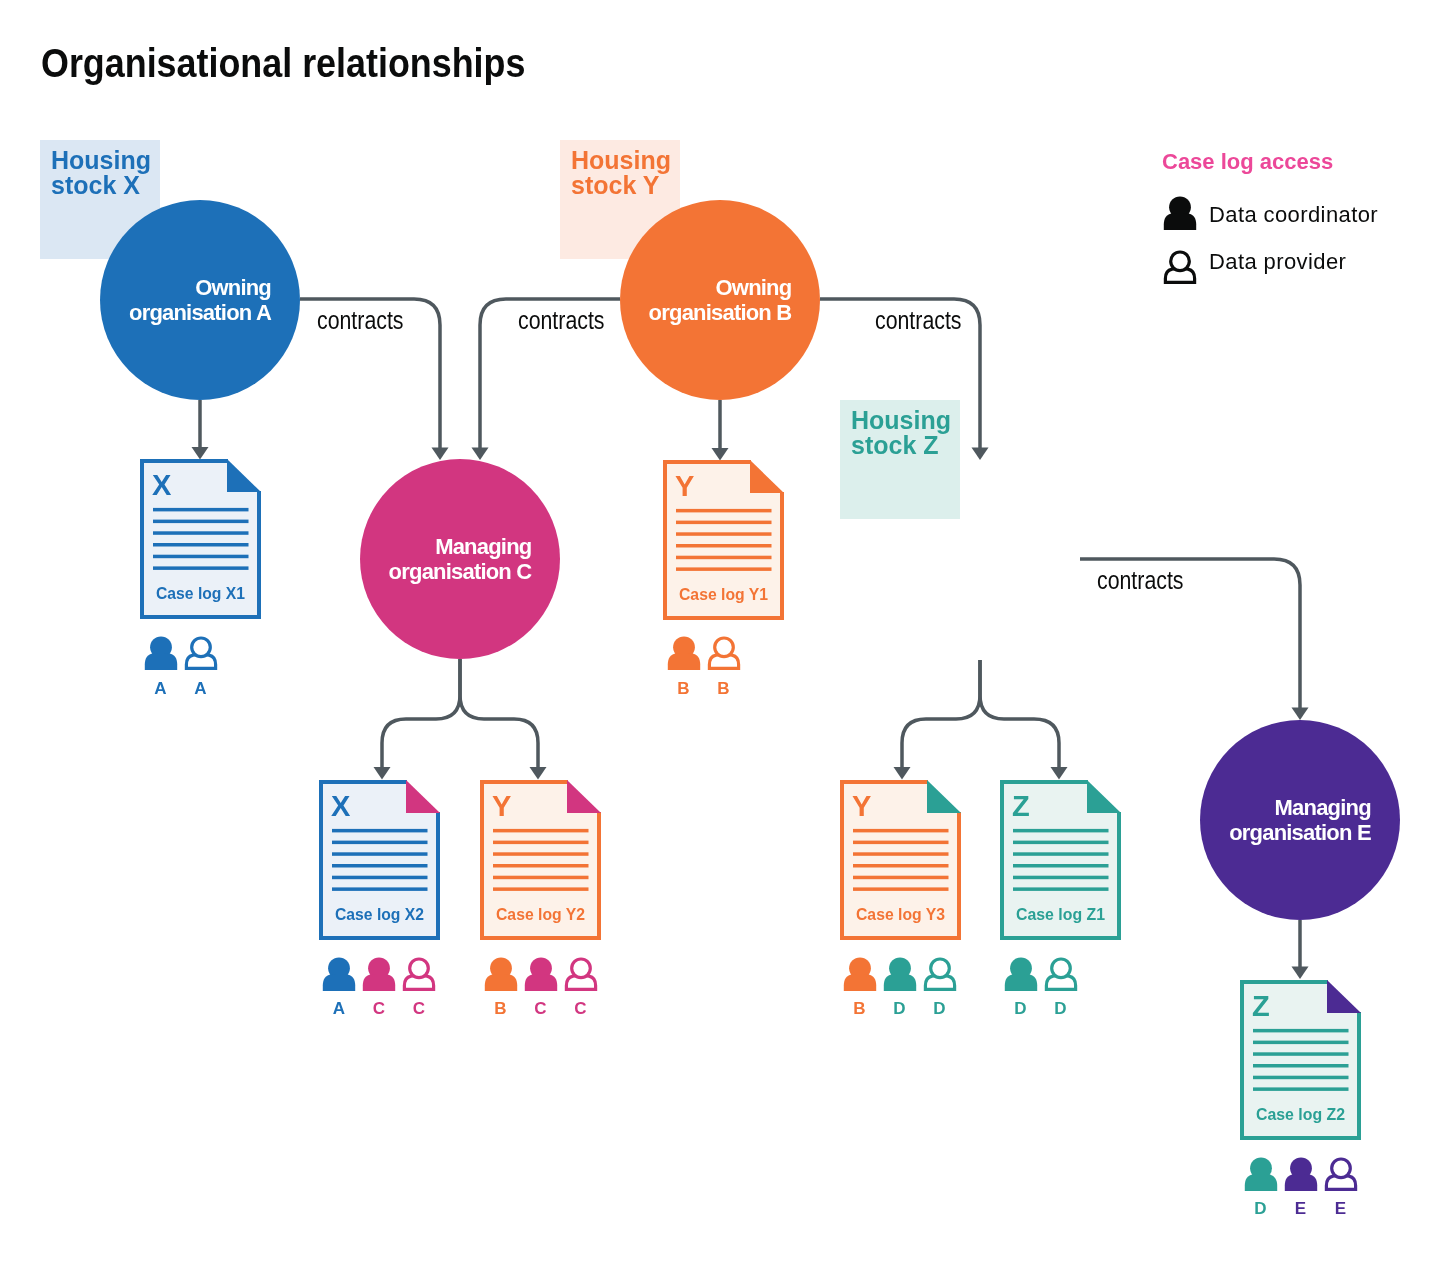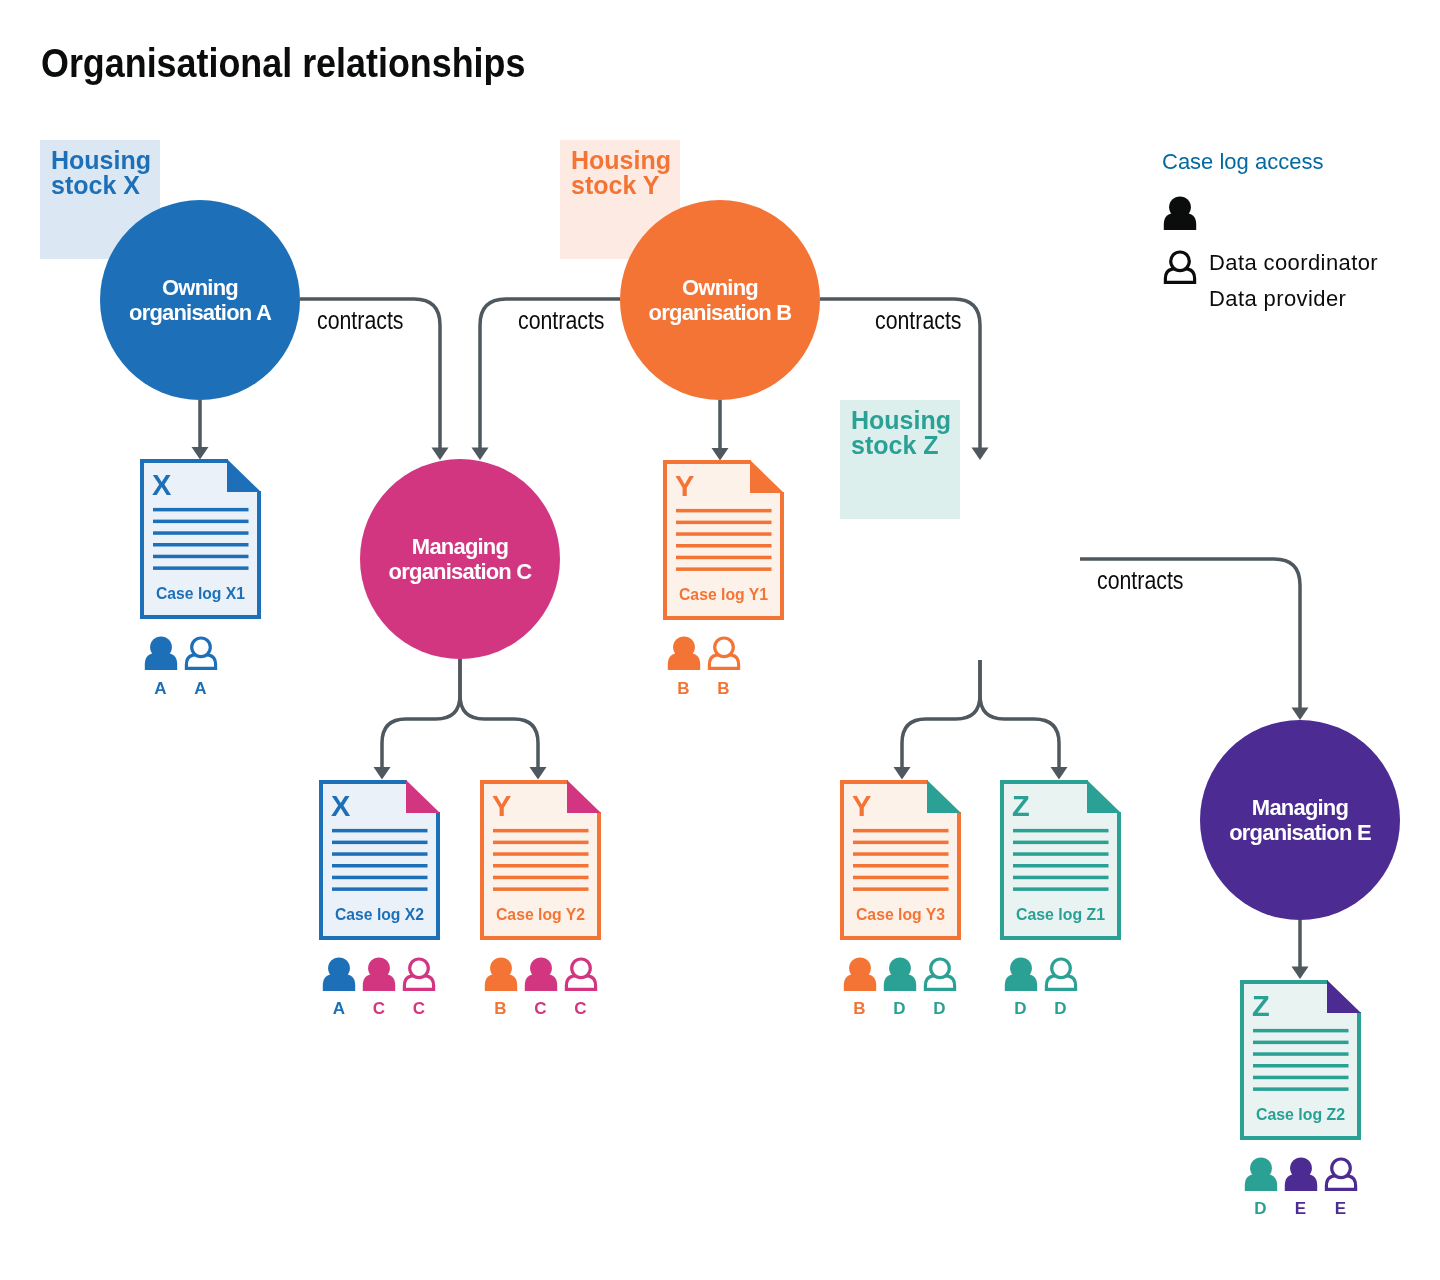--- a/index.html
+++ b/index.html
@@ -4,26 +4,26 @@
 <style>
   html,body{margin:0;padding:0;}
   #page{position:relative;width:1440px;height:1280px;background:#ffffff;overflow:hidden;
         font-family:"Liberation Sans", sans-serif;}
   .abs{position:absolute;}
   #title{left:41px;top:40px;font-weight:bold;font-size:41px;color:#0b0c0c;
          transform:scaleX(0.875);transform-origin:left top;white-space:nowrap;letter-spacing:0px;}
   .house{width:120px;height:119px;font-weight:bold;font-size:25px;line-height:25px;
          padding:7.5px 0 0 11px;box-sizing:border-box;}
   .circle{width:200px;height:200px;border-radius:50%;display:flex;align-items:center;
-          justify-content:center;text-align:center;color:#fff;font-weight:bold;
+          justify-content:center;text-align:right;color:#fff;font-weight:bold;
           font-size:22px;line-height:25px;letter-spacing:-0.8px;}
   .clbl{font-size:26px;color:#0b0c0c;white-space:nowrap;line-height:26px;transform:scaleX(0.82);transform-origin:left top;}
   .ltr{font-weight:bold;font-size:17px;line-height:17px;transform:translateX(-50%);}
-  #legend-h{left:1162px;top:148.6px;font-weight:normal;font-size:22px;color:#0369a1;}
-  .leglbl{left:1209px;font-size:22px;color:#0b0c0c;line-height:22px;letter-spacing:0.4px;margin-top:48px;}
+  #legend-h{left:1162px;top:148.6px;font-weight:bold;font-size:22px;color:#ec4899;}
+  .leglbl{left:1209px;font-size:22px;color:#0b0c0c;line-height:22px;letter-spacing:0.4px;}
   .dl{font:bold 29px "Liberation Sans",sans-serif;}
   .dc{font:bold 17px "Liberation Sans",sans-serif;}
 </style>
 </head>
 <body>
 <div id="page">
   <svg class="abs" style="left:0;top:0" width="1440" height="1280" viewBox="0 0 1440 1280">
     <defs>
       <symbol id="p-fill" viewBox="0 0 36 37">
         <circle cx="18" cy="12.3" r="10.9" fill="currentColor"></circle>
@@ -264,15 +264,15 @@
   <div class="abs ltr" style="left:1340.5px;top:1200px;color:#4c2b93;">E</div>
 
   <div id="legend-h" class="abs">Case log access</div>
   <svg class="abs" style="left:1161.7px;top:195px" width="36" height="37">
       <use href="#p-fill" style="color:#0b0c0c"></use>
     </svg>
   <div class="abs leglbl" style="top:204px;">Data coordinator</div>
   <svg class="abs" style="left:1161.7px;top:248.5px" width="36" height="37">
       <use href="#p-out" style="color:#0b0c0c"></use>
     </svg>
-  <div class="abs leglbl" style="top:240px;">Data provider</div>
+  <div class="abs leglbl" style="top:251px;">Data provider</div>
 
 </div>
 
 </body></html>

